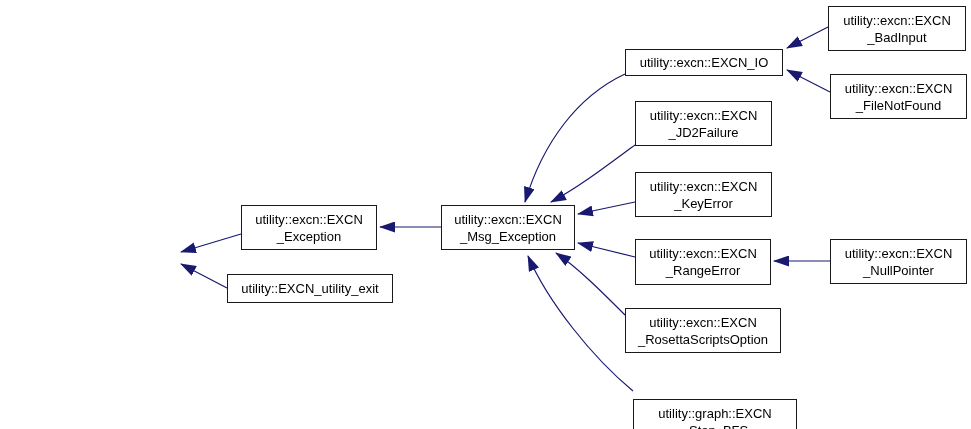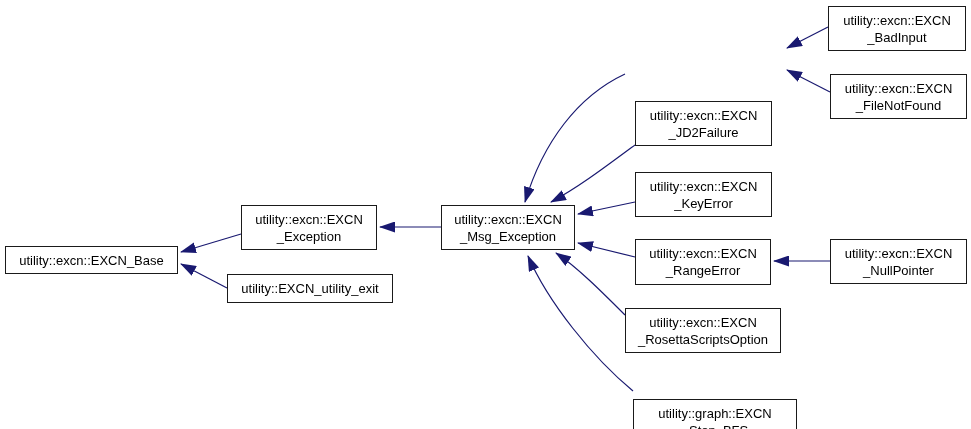--- a/index.html
+++ b/index.html
@@ -75,26 +75,26 @@
     <path class="edge" marker-end="url(#arrow)" d="M 635 145 C 604 168, 576 189, 551 202"></path>
     <path class="edge" marker-end="url(#arrow)" d="M 635 202 L 578 214"></path>
     <path class="edge" marker-end="url(#arrow)" d="M 635 257 L 578 243"></path>
     <path class="edge" marker-end="url(#arrow)" d="M 625 315 C 601 291, 577 267, 556 253"></path>
     <path class="edge" marker-end="url(#arrow)" d="M 633 391 C 592 357, 548 302, 528 256"></path>
     <path class="edge" marker-end="url(#arrow)" d="M 828 27 L 787 48"></path>
     <path class="edge" marker-end="url(#arrow)" d="M 830 92 L 787 70"></path>
     <path class="edge" marker-end="url(#arrow)" d="M 830 261 L 774 261"></path>
   </svg>
 
-  <div class="node n-base">utility::excn::EXCN_Base</div>
   <div class="node n-exception">utility::excn::EXCN
 _Exception</div>
   <div class="node n-utility-exit">utility::EXCN_utility_exit</div>
   <div class="node n-msg">utility::excn::EXCN
 _Msg_Exception</div>
+  <div class="node n-io">utility::excn::EXCN_IO</div>
   <div class="node n-badinput">utility::excn::EXCN
 _BadInput</div>
   <div class="node n-filenotfound">utility::excn::EXCN
 _FileNotFound</div>
   <div class="node n-jd2failure">utility::excn::EXCN
 _JD2Failure</div>
   <div class="node n-keyerror">utility::excn::EXCN
 _KeyError</div>
   <div class="node n-rangeerror">utility::excn::EXCN
 _RangeError</div>

